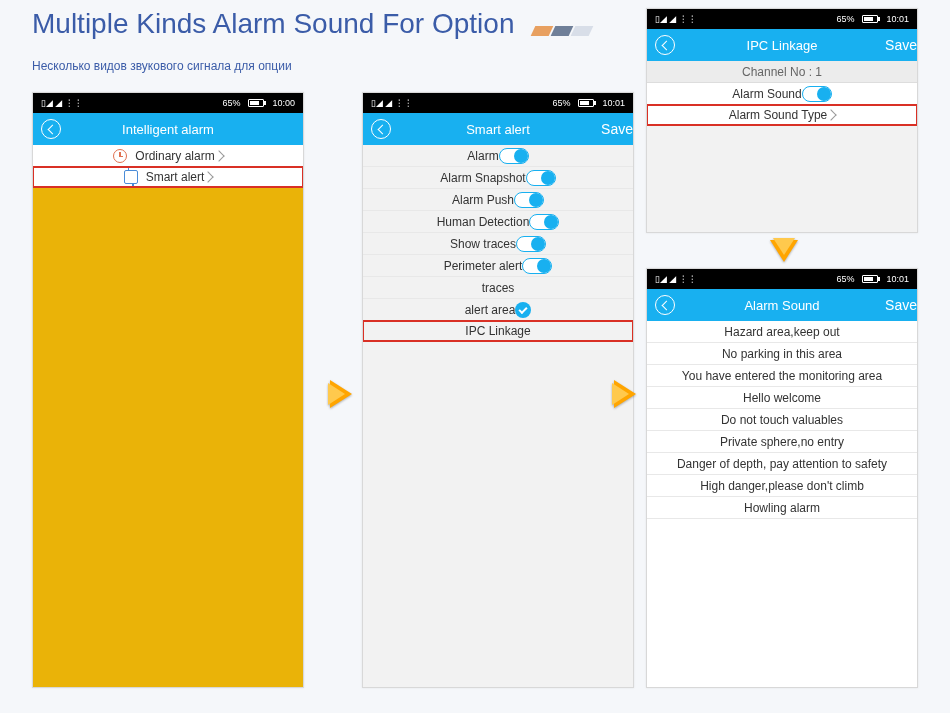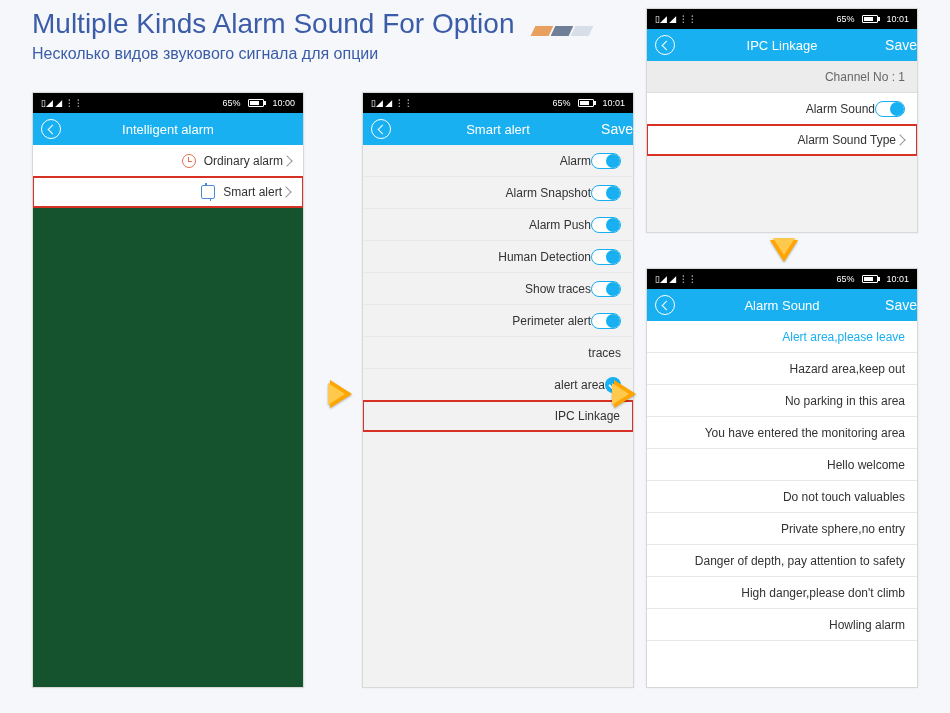--- a/index.html
+++ b/index.html
@@ -4,33 +4,33 @@
 <style>
 *{margin:0;padding:0;box-sizing:border-box;font-family:Arial,Helvetica,sans-serif}
 body{width:950px;height:713px;background:#f5f7fa;position:relative;overflow:hidden}
 .header{position:absolute;top:8px;left:32px}
 .title{font-size:28px;font-weight:400;color:#3b5ca8;font-family:Georgia,"Times New Roman",serif}
 .title-stripes{display:inline-block;margin-left:10px;vertical-align:middle}
 .stripe{display:inline-block;width:18px;height:10px;transform:skewX(-25deg);margin-left:2px}
 .stripe.s1{background:#e8a060}
 .stripe.s2{background:#6f7f98}
 .stripe.s3{background:#d8dee8}
-.subtitle{font-size:16px;color:#3b5ca8;margin-top:2px}
+.subtitle{font-size:12px;color:#3b5ca8;margin-top:16px}
 .phone{position:absolute;background:#fff;border:1px solid #d8d8d8;box-shadow:0 0 2px rgba(0,0,0,.08)}
 .status-bar{height:20px;background:#000;color:#fff;display:flex;align-items:center;justify-content:space-between;padding:0 8px;font-size:9px}
 .status-left{display:flex;align-items:center;gap:2px}
 .status-right{display:flex;align-items:center;gap:8px}
 .battery-outline{display:inline-block;width:16px;height:8px;border:1px solid #fff;border-radius:1px;position:relative}
 .battery-outline::after{content:"";position:absolute;right:-3px;top:1px;width:2px;height:4px;background:#fff}
 .battery-fill{position:absolute;left:1px;top:1px;height:4px;background:#fff}
 .nav-bar{height:32px;background:#18b0f0;color:#fff;display:flex;align-items:center;justify-content:center;position:relative;font-size:13px}
 .back-btn{position:absolute;left:8px;width:20px;height:20px;border:1.5px solid #fff;border-radius:50%;display:flex;align-items:center;justify-content:center}
 .back-btn::before{content:"";width:6px;height:6px;border-left:1.5px solid #fff;border-bottom:1.5px solid #fff;transform:rotate(45deg);margin-left:2px}
 .save-btn{position:absolute;right:0;font-size:14px}
-.row{height:32px;display:flex;align-items:center;padding:0 12px;border-bottom:1px solid #e8e8e8;font-size:12px;color:#333;justify-content:flex-end;background:#fff}
+.row{height:22px;display:flex;align-items:center;padding:0 12px;border-bottom:1px solid #e8e8e8;font-size:12px;color:#333;justify-content:center;background:#fff}
 .row.gray{background:#f2f2f2}
 .row.section{background:#ececec;color:#666;border-bottom:1px solid #ddd}
 .row-left{display:flex;align-items:center;gap:8px}
 .chevron{width:8px;height:8px;border-right:1.5px solid #999;border-top:1.5px solid #999;transform:rotate(45deg)}
 .toggle{width:30px;height:16px;background:#fff;border:1px solid #c8c8c8;border-radius:16px;position:relative}
 .toggle.on{border-color:#18b0f0}
 .toggle-knob{width:14px;height:14px;background:#18b0f0;border-radius:50%;position:absolute;top:0;right:0}
 .check-circle{width:16px;height:16px;background:#18b0f0;border-radius:50%;position:relative}
 .check-circle::after{content:"";position:absolute;left:4px;top:5px;width:6px;height:3px;border-left:2px solid #fff;border-bottom:2px solid #fff;transform:rotate(-45deg)}
 .highlight-red{border:2px solid #d93025!important;margin:-1px}
@@ -75,21 +75,21 @@
       <span class="battery-outline">
           <span class="battery-fill" style="width:9px"></span>
         </span>
       <span>10:00</span>
     </div>
   </div>
   <div class="nav-bar">
     <div class="back-btn"></div>
     <span>Intelligent alarm</span>
   </div>
-  <div class="phone-body" style="background:#14532d">
+  <div class="phone-body" style="background:#eab308">
     <div class="row">
       <div class="row-left">
         <span class="alarm-icon"></span>
         <span>Ordinary alarm</span>
       </div>
       <span class="chevron"></span>
     </div>
     <div class="row highlight-red">
       <div class="row-left">
         <span class="smart-icon"></span>
@@ -222,23 +222,20 @@
       <span>10:01</span>
     </div>
   </div>
   <div class="nav-bar">
     <div class="back-btn"></div>
     <span>Alarm Sound</span>
     <span class="save-btn">Save</span>
   </div>
   <div class="phone-body" id="ph4-body" style="background:#fff">
       <div class="row">
-        <span class="selected-blue">Alert area,please leave</span>
-      </div>
-      <div class="row">
         <span>Hazard area,keep out</span>
       </div>
       <div class="row">
         <span>No parking in this area</span>
       </div>
       <div class="row">
         <span>You have entered the monitoring area</span>
       </div>
       <div class="row">
         <span>Hello welcome</span>

